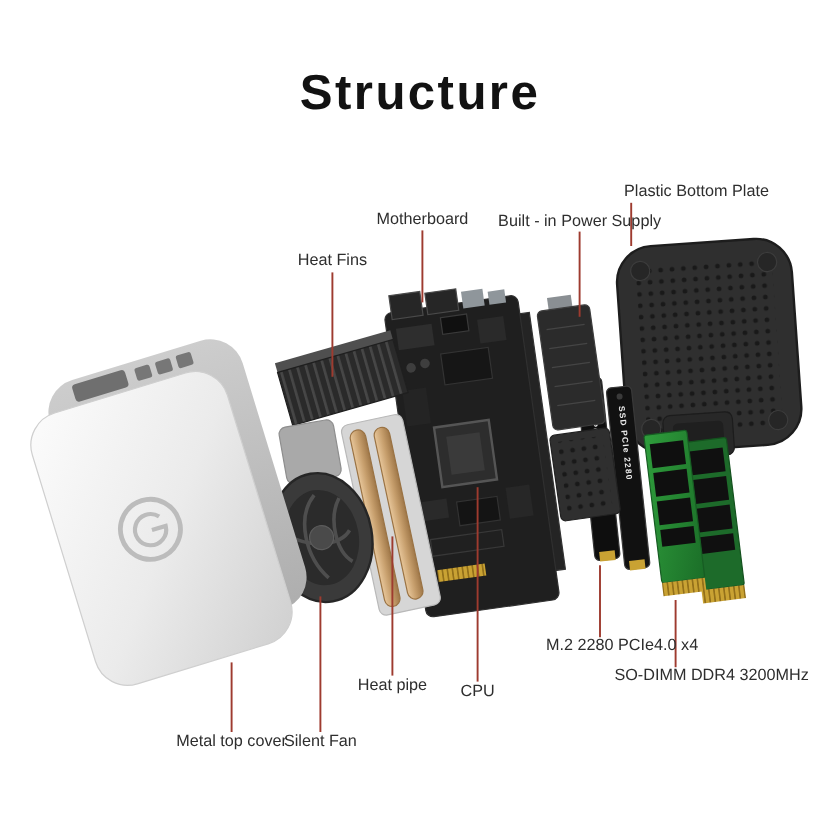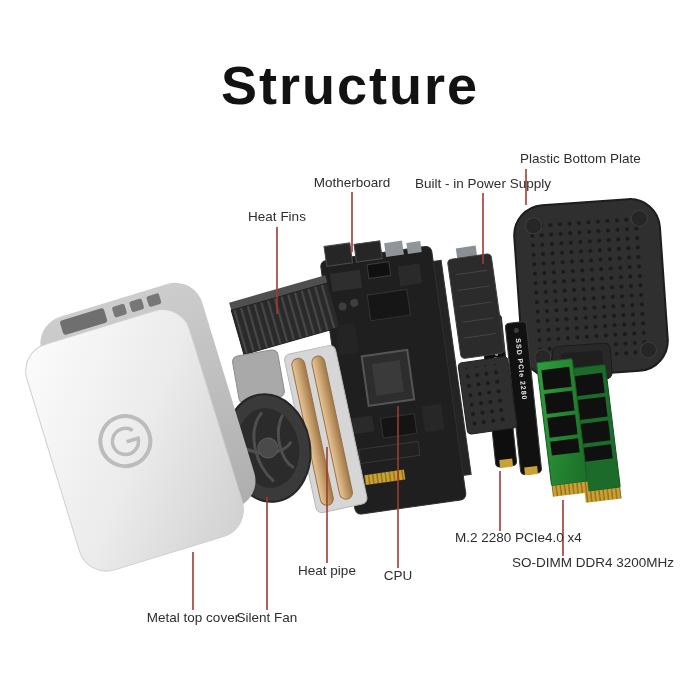--- a/index.html
+++ b/index.html
@@ -1,21 +1,21 @@
 <!DOCTYPE html>
 <html style="--background: #ffffff; --title-text: #121212; --label-text: #2e2e2e; --leader-line: #9e3b2f; --metal-silver: #e9e9e9; --copper: #c79f6d; --pcb-dark: #1f1f1f; --ram-green: #27872f; --plate-dark: #2f2f2f; --gold: #c9a233;"><head>
 <meta charset="utf-8">
 <style>
   * { margin:0; padding:0; box-sizing:border-box; }
   html, body { width:700px; height:700px; }
   body { background:#ffffff; font-family:"Liberation Sans", sans-serif; }
   .page { position:relative; width:700px; height:700px; background:var(--background,#ffffff); border-radius:18px; overflow:hidden; }
   .title {
     position:absolute; top:54px; left:0; width:100%;
-    text-align:center; font-size:54px; font-weight:700;
+    text-align:center; font-size:41px; font-weight:700;
     letter-spacing:2px; color:var(--title-text,#121212);
   }
   .diagram { position:absolute; left:0; top:0; }
   .leader { stroke:var(--leader-line,#9e3b2f); stroke-width:1.6; fill:none; }
   .lbl { font-family:"Liberation Sans",sans-serif; font-size:13.5px; fill:var(--label-text,#2e2e2e); }
   .ssd-txt { font-family:"Liberation Sans",sans-serif; font-size:7px; font-weight:bold; fill:#ececec; letter-spacing:1px; }
 </style>
 </head>
 <body>
 

